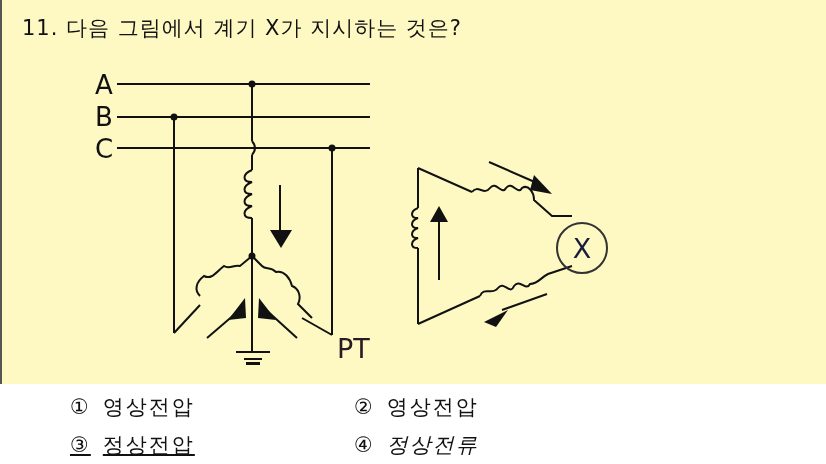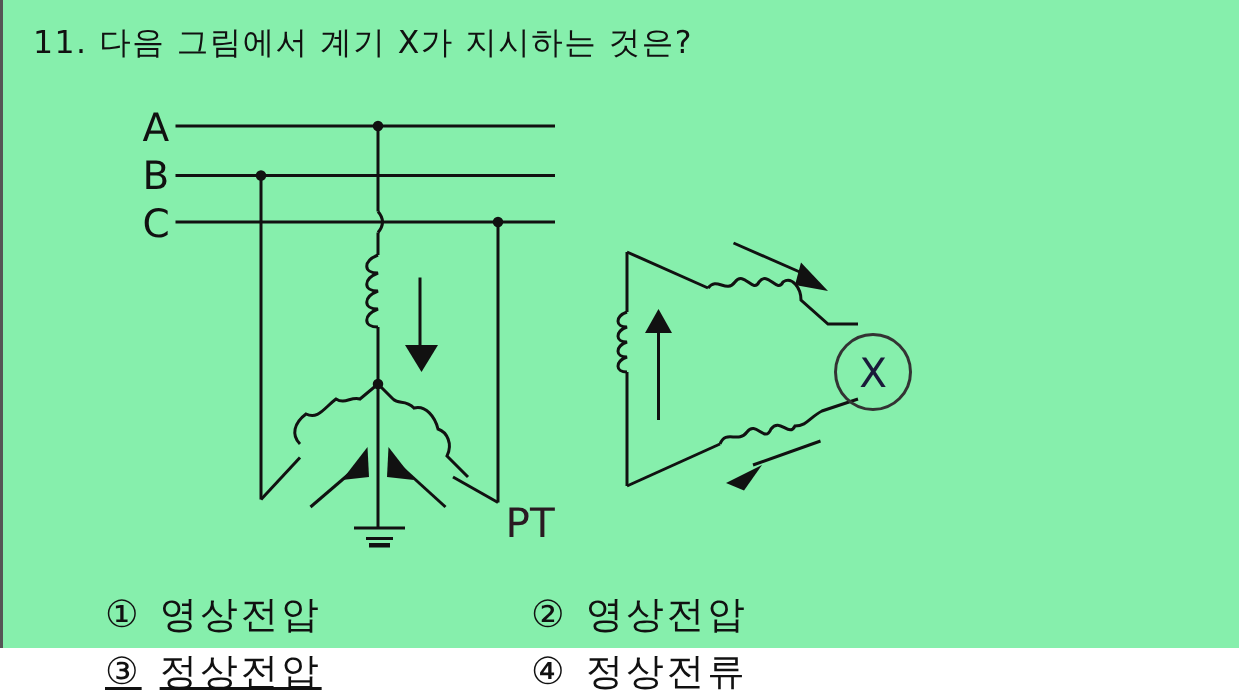--- a/index.html
+++ b/index.html
@@ -1,29 +1,29 @@
 <!DOCTYPE html>
 <html><head>
   <meta charset="utf-8">
   <style>
     html, body { margin: 0; padding: 0; background: #ffffff; }
     body { width: 826px; height: 464px; position: relative; overflow: hidden; }
     .page {
-      position: absolute; left: 0; top: 0; width: 826px; height: 432px;
-      border-left: 2px solid #555555; box-sizing: border-box; background: #86efac;
+      position: absolute; left: 0; top: 0; width: 826px; height: 384px;
+      border-left: 2px solid #555555; box-sizing: border-box; background: #fef9c3;
     }
     .question {
       position: absolute; left: 20px; top: 14px;
       font-family: "DejaVu Sans", sans-serif; font-size: 21px; color: #111;
       letter-spacing: 1px;
     }
     .diagram { position: absolute; left: 0; top: 0; }
     .choice {
       position: absolute; font-family: "DejaVu Sans", sans-serif;
-      font-size: 25px; color: #111; letter-spacing: 2px;
+      font-size: 21px; color: #111; letter-spacing: 2px;
     }
     .choice .num { margin-right: 12px; }
   </style>
 </head>
 <body>
 
 <div class="page">
 
   <div class="question">
     <span>11.</span>
@@ -100,16 +100,16 @@
 
   <div class="choice" style="left:68px; top:393px;">
     <span class="num">①</span><span>영상전압</span>
   </div>
   <div class="choice" style="left:352px; top:393px;">
     <span class="num">②</span><span>영상전압</span>
   </div>
   <div class="choice" style="left:68px; top:431px;text-decoration:underline;">
     <span class="num">③</span><span>정상전압</span>
   </div>
-  <div class="choice" style="left:352px; top:431px;">
+  <div class="choice" style="left:352px; top:431px;font-style:italic;">
     <span class="num">④</span><span>정상전류</span>
   </div>
 </div>
 
 </body></html>

